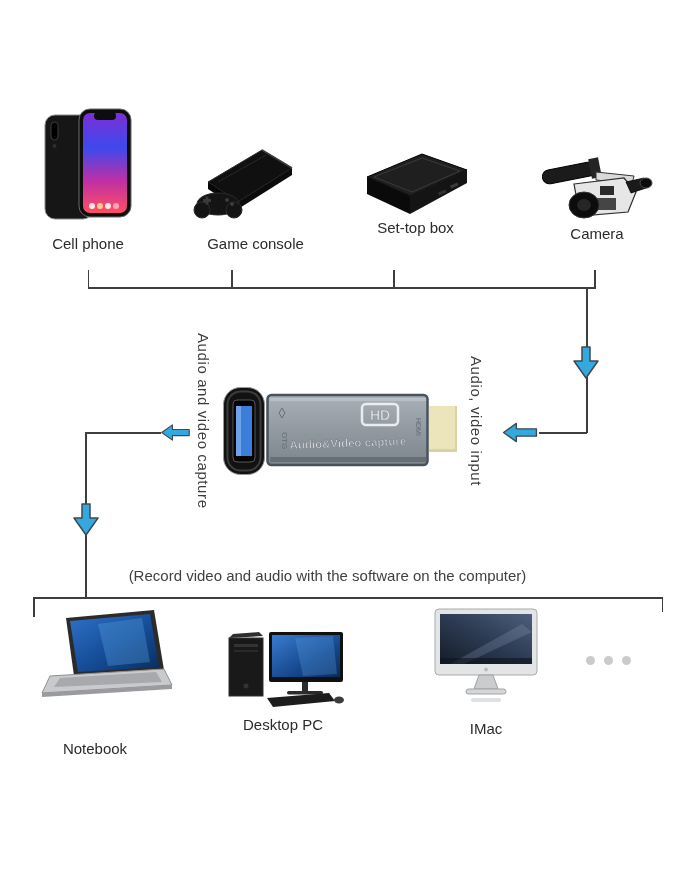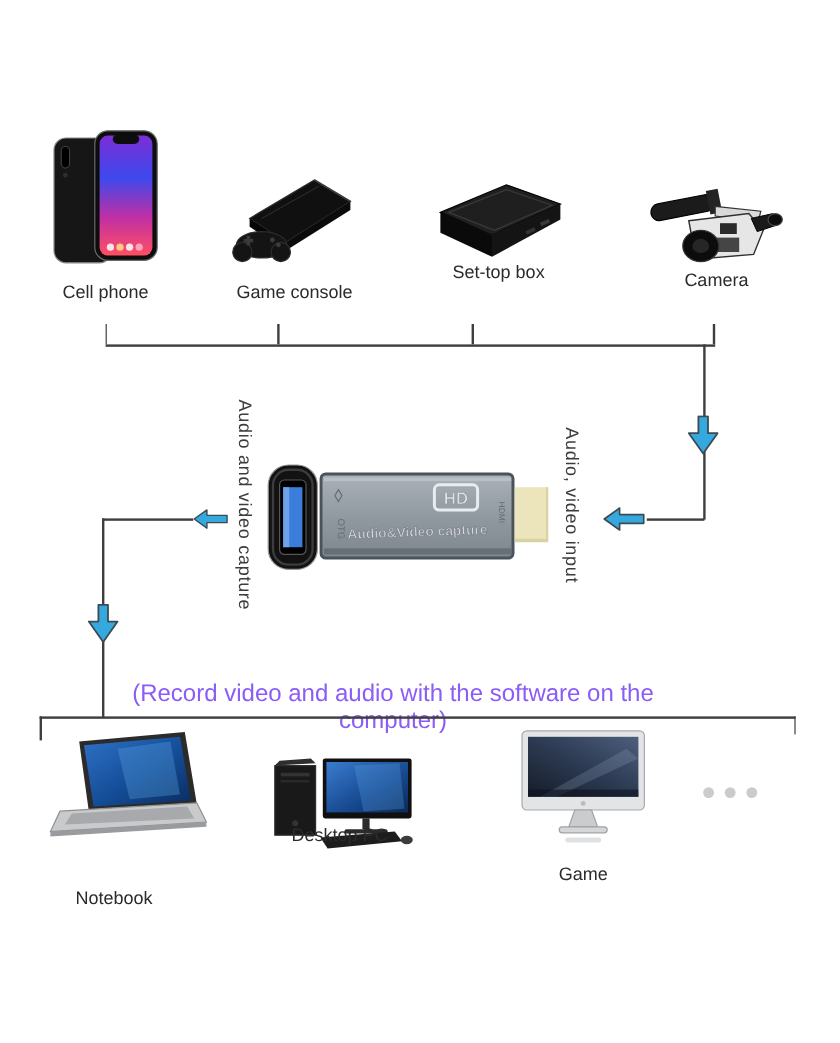--- a/index.html
+++ b/index.html
@@ -3,21 +3,21 @@
 <meta charset="utf-8">
 <style>
   html,body{margin:0;padding:0;background:#fff;}
   .stage{position:relative;width:700px;height:869px;background:#ffffff;overflow:hidden;
          font-family:"Liberation Sans",sans-serif;}
   .abs{position:absolute;}
   .line{position:absolute;background:#3e3e3e;}
   .label{position:absolute;font-size:15px;color:#2b2b2b;text-align:center;white-space:nowrap;}
   .vlabel{position:absolute;writing-mode:vertical-rl;text-orientation:mixed;font-size:15px;
           color:#3c3c3c;letter-spacing:0.6px;white-space:nowrap;}
-  .caption{position:absolute;font-size:20px;color:#8b5cf6;text-align:center;}
+  .caption{position:absolute;font-size:15px;color:#404040;text-align:center;}
   .dot{position:absolute;width:9px;height:9px;border-radius:50%;background:#cbcbcb;}
   .hdmi-plug{position:absolute;background:#ece5bb;box-shadow:inset -2px -3px 0 #d9d2a4;}
   svg{display:block;}
 </style>
 </head>
 <body>
 
 <div class="stage">
 
   <svg class="abs" style="left:42px;top:108px" width="92" height="116" viewBox="0 0 92 116">
@@ -74,21 +74,21 @@
     <polygon points="36,34 86,28 98,42 90,62 42,66" fill="#e6e6e6" stroke="#2f2f2f" stroke-width="1.2"></polygon>
     <rect x="62" y="36" width="14" height="9" fill="#2b2b2b"></rect>
     <rect x="52" y="48" width="26" height="12" fill="#1d1d1d" opacity="0.8"></rect>
     <ellipse cx="46" cy="55" rx="15" ry="13" fill="#0c0c0c" stroke="#333" stroke-width="1"></ellipse>
     <ellipse cx="46" cy="55" rx="7" ry="6" fill="#262626"></ellipse>
     <polygon points="88,32 106,28 111,37 93,43" fill="#1a1a1a" stroke="#000" stroke-width="0.8"></polygon>
     <ellipse cx="108" cy="33" rx="6" ry="5" fill="#0c0c0c" stroke="#4a4a4a" stroke-width="1"></ellipse>
   </svg>
 
   <div class="label" style="left:38px;top:235px;width:100px">Cell phone</div>
-  <div class="label" style="left:183px;top:235px;width:125px">Game console</div>
+  <div class="label" style="left:193px;top:235px;width:125px">Game console</div>
   <div class="label" style="left:353px;top:219px;width:125px">Set-top box</div>
   <div class="label" style="left:547px;top:225px;width:100px">Camera</div>
 
   <div class="line" style="left:88px;top:287px;width:508px;height:1.5px"></div>
   <div class="line" style="left:87.5px;top:270px;width:1.5px;height:17px"></div>
   <div class="line" style="left:231px;top:270px;width:1.5px;height:17px"></div>
   <div class="line" style="left:393px;top:270px;width:1.5px;height:17px"></div>
   <div class="line" style="left:594px;top:270px;width:1.5px;height:17px"></div>
 
   <div class="line" style="left:586px;top:287px;width:1.5px;height:146px"></div>
@@ -202,16 +202,16 @@
     <polygon points="49,67 63,67 68,81 44,81" fill="#caccce" stroke="#9fa2a5" stroke-width="1"></polygon>
     <rect x="36" y="81" width="40" height="5" rx="2.5" fill="#d4d6d8" stroke="#a0a3a6" stroke-width="1"></rect>
     <rect x="41" y="90" width="30" height="4" rx="2" fill="#e0e1e3"></rect>
   </svg>
 
   <div class="dot" style="left:586px;top:656px"></div>
   <div class="dot" style="left:604px;top:656px"></div>
   <div class="dot" style="left:622px;top:656px"></div>
 
   <div class="label" style="left:45px;top:740px;width:100px">Notebook</div>
-  <div class="label" style="left:222px;top:688px;width:122px">Desktop PC</div>
-  <div class="label" style="left:436px;top:720px;width:100px">Game</div>
+  <div class="label" style="left:222px;top:716px;width:122px">Desktop PC</div>
+  <div class="label" style="left:436px;top:720px;width:100px">IMac</div>
 
 </div>
 
 </body></html>

